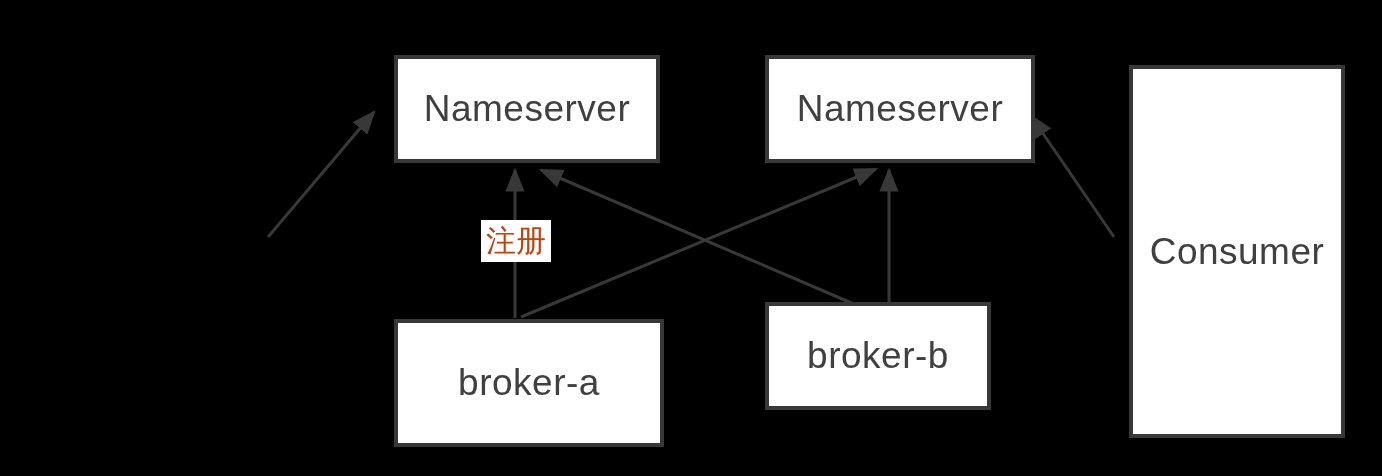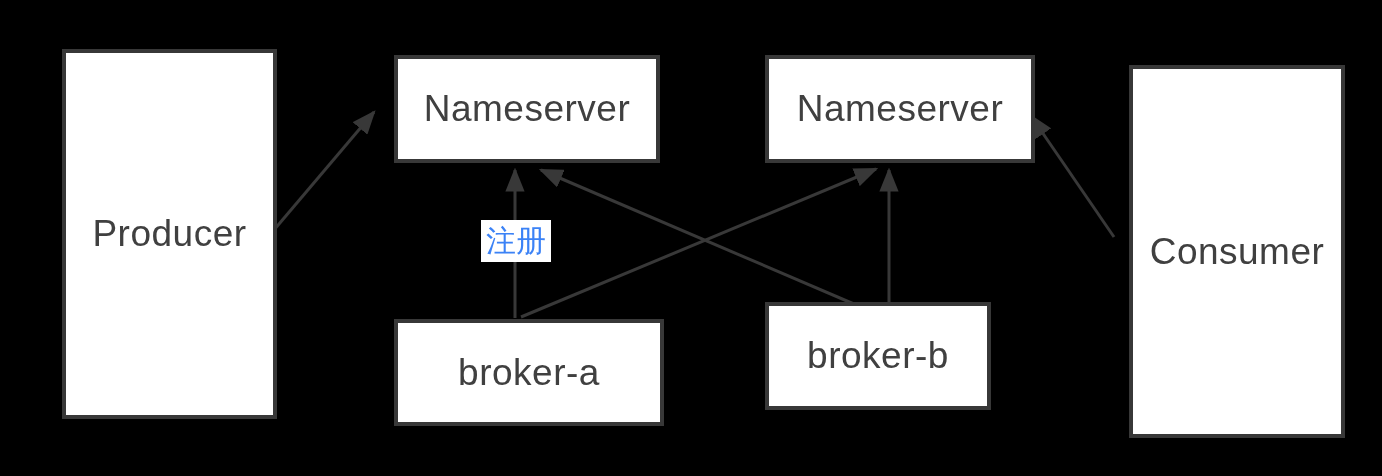--- a/index.html
+++ b/index.html
@@ -25,29 +25,29 @@
     display:flex;align-items:center;justify-content:center;
     color:var(--text);
     font-size:37px;
     letter-spacing:0.5px;
     white-space:nowrap;
     margin-left:12px;
   }
   .node-producer   {left:50px;  top:49px;  width:215px; height:370px;}
   .node-ns-left    {left:382px; top:55px;  width:266px; height:108px;}
   .node-ns-right   {left:753px; top:55px;  width:270px; height:108px;}
-  .node-broker-a   {left:382px; top:319px; width:270px; height:107px;}
+  .node-broker-a   {left:382px; top:319px; width:270px; height:128px;}
   .node-broker-b   {left:753px; top:302px; width:226px; height:108px;}
   .node-consumer   {left:1117px;top:65px;  width:216px; height:373px;}
   .edge-label{
     position:absolute;
     left:481px;top:220px;
     width:70px;height:42px;
     background:var(--box-fill);
-    color:#3b82f6;
+    color:#c2410c;
     font-size:30px;
     display:flex;align-items:center;justify-content:center;
     white-space:nowrap;
   }
   svg line{stroke:var(--line);stroke-width:3;}
 </style>
 </head>
 <body>
 
 <div id="stage">
@@ -65,23 +65,20 @@
 
     <line x1="521" y1="317" x2="876" y2="169" marker-end="url(#arrow)"></line>
 
     <line x1="882" y1="316" x2="541" y2="170" marker-end="url(#arrow)"></line>
 
     <line x1="889" y1="317" x2="889" y2="170" marker-end="url(#arrow)"></line>
 
     <line x1="1114" y1="237" x2="1031" y2="116" marker-end="url(#arrow)"></line>
   </svg>
 
-  <div class="node node-producer">
-    <span>Producer</span>
-  </div>
 
   <div class="node node-ns-left">
     <span>Nameserver</span>
   </div>
 
   <div class="node node-ns-right">
     <span>Nameserver</span>
   </div>
 
   <div class="node node-broker-a">

